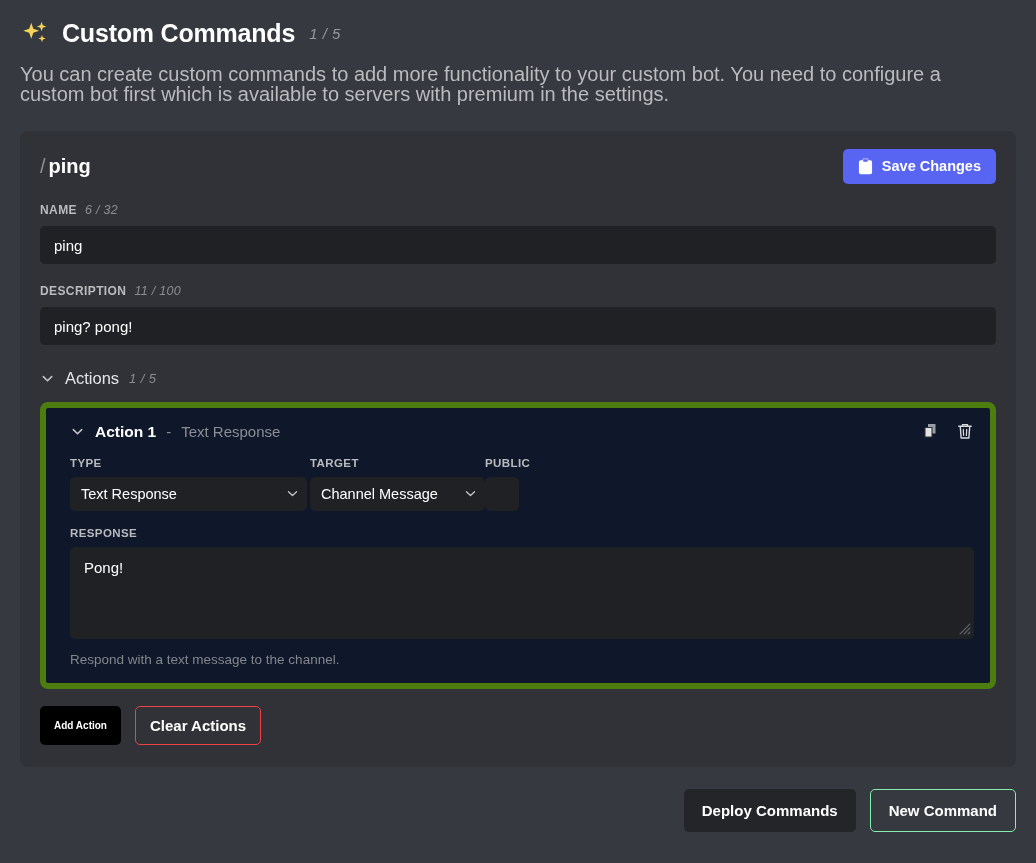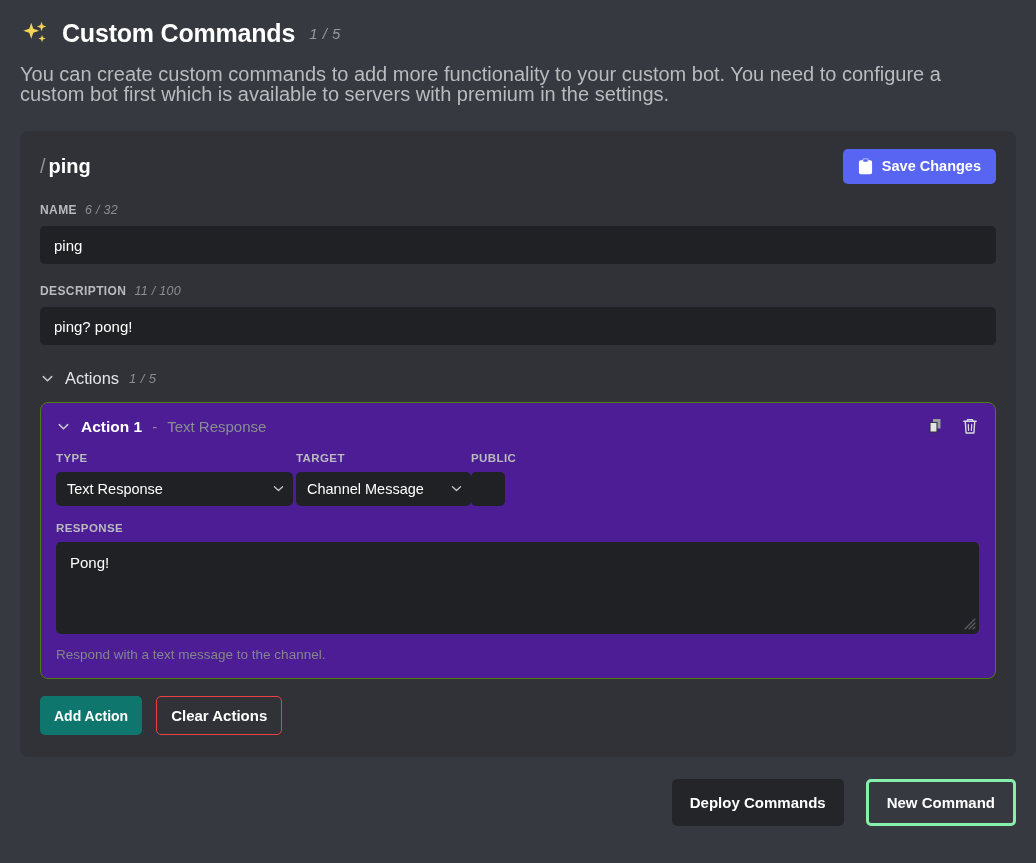--- a/index.html
+++ b/index.html
@@ -147,24 +147,24 @@
     color: #e3e5e8;
   }
   .actions-counter {
     font-size: 13px;
     font-style: italic;
     color: #8a8e94;
     letter-spacing: 0.4px;
   }
 
   .action-card {
-    border: 1px solid #4d7c0f;
+    border: 6px solid #4d7c0f;
     border-radius: 8px;
-    padding: 14px 16px 16px 15px;
-    background: #4c1d95;
+    padding: 14px 16px 16px 24px;
+    background: #0f172a;
   }
   .action-head {
     display: flex;
     align-items: center;
     justify-content: space-between;
     margin-bottom: 16px;
   }
   .action-head-left {
     display: flex;
     align-items: center;
@@ -269,49 +269,49 @@
     font-size: 13.5px;
     color: #83868c;
   }
 
   .action-buttons {
     display: flex;
     gap: 14px;
     margin-top: 17px;
   }
   .btn-add {
-    background: #0f766e;
+    background: #000000;
     padding: 10px 14px;
-    font-size: 14px;
+    font-size: 10px;
   }
   .btn-clear {
     background: transparent;
     border: 1px solid #ed4245;
     padding: 10px 14px;
     font-size: 15px;
     color: #ffffff;
     border-radius: 5px;
   }
 
   
   .footer {
     display: flex;
     justify-content: flex-end;
-    gap: 22px;
+    gap: 14px;
     margin: 22px 20px 0 20px;
   }
   .btn-dark {
     background: #232529;
     padding: 12px 18px;
     font-size: 15px;
     border-radius: 5px;
   }
   .btn-outline {
     background: transparent;
-    border: 3px solid #86efac;
+    border: 1px solid #86efac;
     padding: 12px 18px;
     font-size: 15px;
     color: #ffffff;
     border-radius: 5px;
   }
 </style>
 </head>
 <body>
 
 <div class="page-header">

